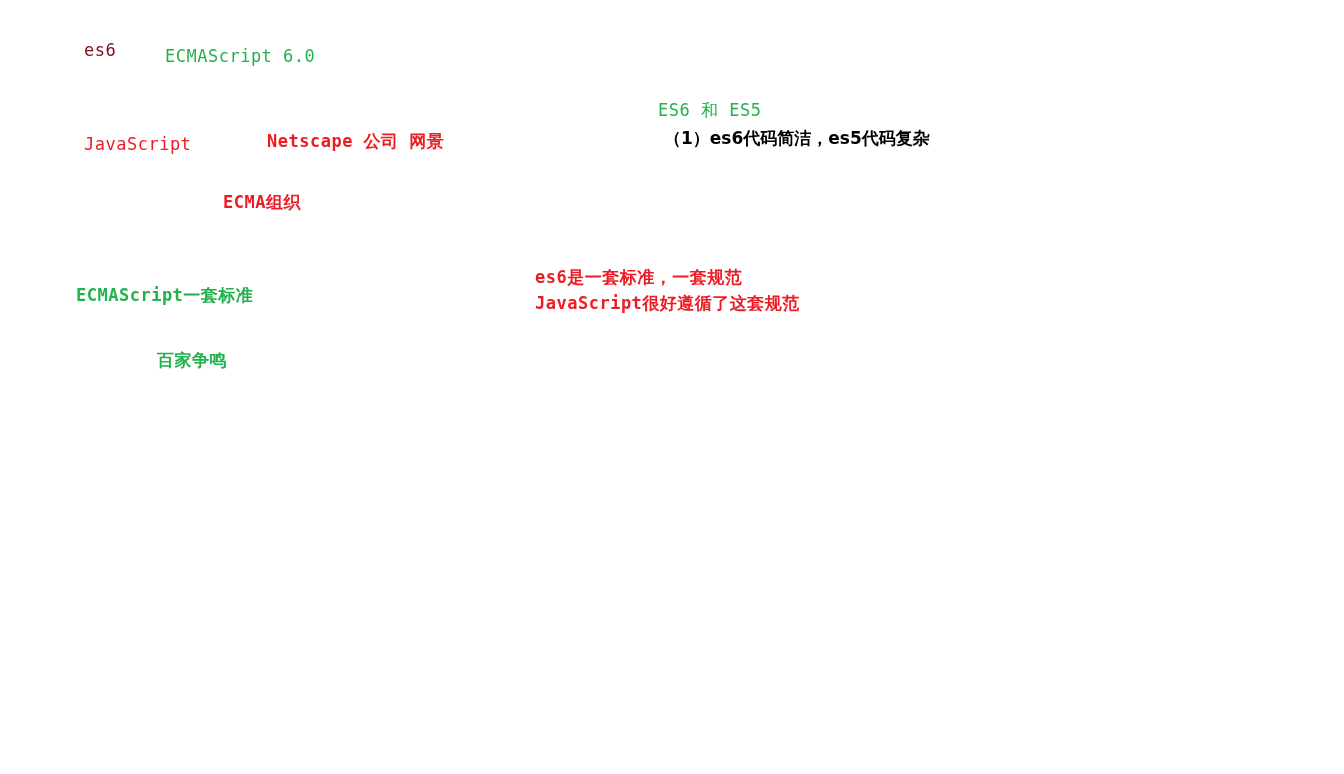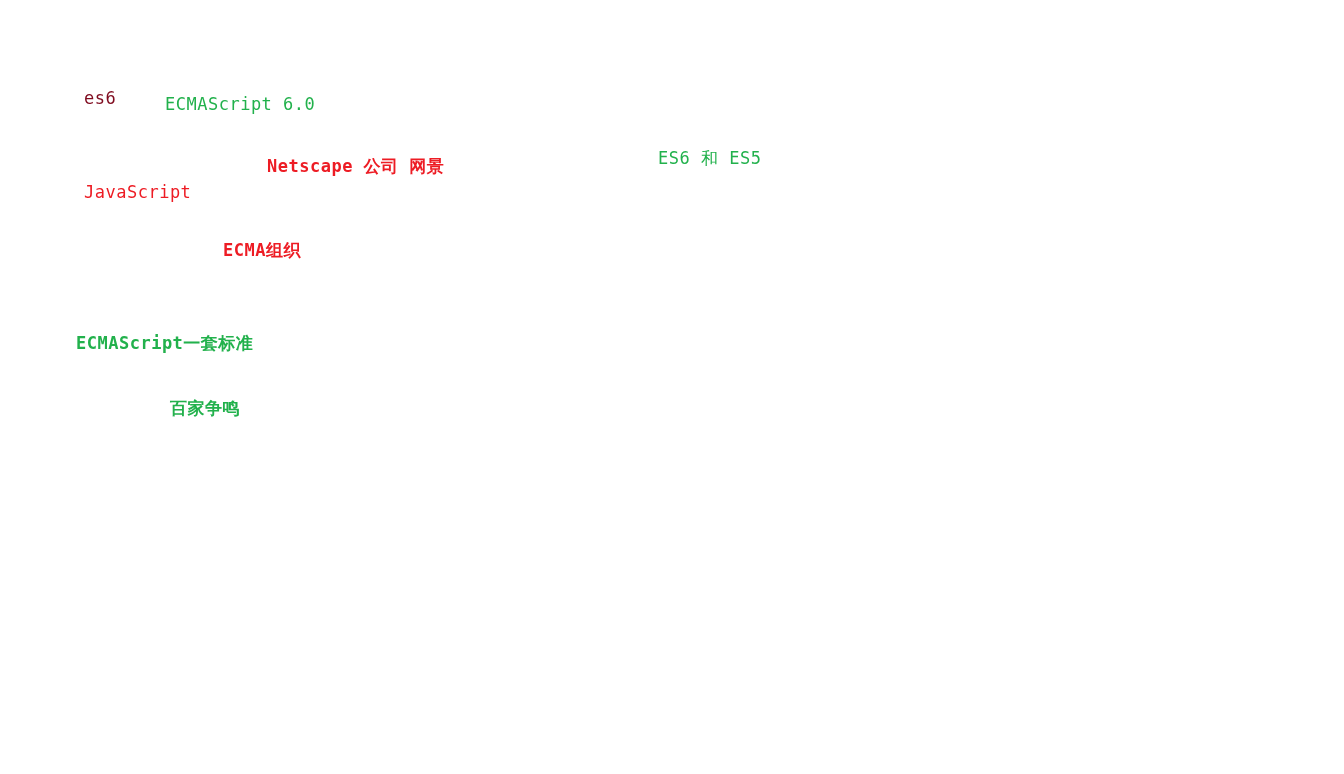--- a/index.html
+++ b/index.html
@@ -8,21 +8,20 @@
       width: 1344px;
       height: 774px;
       background: #ffffff;
       overflow: hidden;
     }
     .canvas {
       position: relative;
       width: 1344px;
       height: 620px;
       background: #ffffff;
-      margin-top: 48px;
     }
     .note {
       position: absolute;
       white-space: nowrap;
       font-family: "DejaVu Sans Mono", "Liberation Mono", monospace;
       font-size: 17px;
       line-height: 20px;
       letter-spacing: 0.5px;
     }
     .bold { font-weight: bold; }
@@ -45,27 +44,32 @@
 <body>
 
 <div class="canvas">
 
   <div class="note maroon" style="left:84px; top:40px;">es6</div>
 
   <div class="note green" style="left:165px; top:46px;text-align:center;">ECMAScript 6.0</div>
 
   <div class="note red" style="left:84px; top:134px;">JavaScript</div>
 
-  <div class="note red bold" style="left:267px; top:108px;">Netscape 公司 网景</div>
+  <div class="note red bold" style="left:267px; top:131px;">Netscape 公司 网景</div>
 
   <div class="note red bold" style="left:223px; top:192px;text-align:center;">ECMA组织</div>
 
   <div class="note green bold" style="left:76px; top:285px;">ECMAScript一套标准</div>
 
-  <div class="note green bold" style="left:170px; top:350px;">百家争鸣</div>
+  <div class="note green bold" style="left:157px; top:350px;">百家争鸣</div>
 
+  <div class="note red bold multiline" style="left:535px; top:264px;">
+    <span class="line">es6是一套标准，一套规范</span>
+    <span class="line">JavaScript很好遵循了这套规范</span>
+  </div>
 
   <div class="note green" style="left:658px; top:100px;">ES6 和 ES5</div>
 
   <div class="list" style="left:664px; top:126px;">
+    <span class="list-line">（1）es6代码简洁，es5代码复杂</span>
   </div>
 
 </div>
 
 </body></html>

